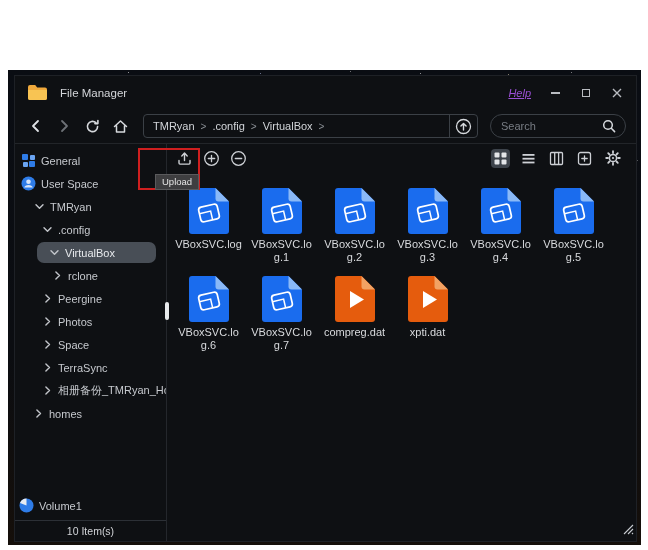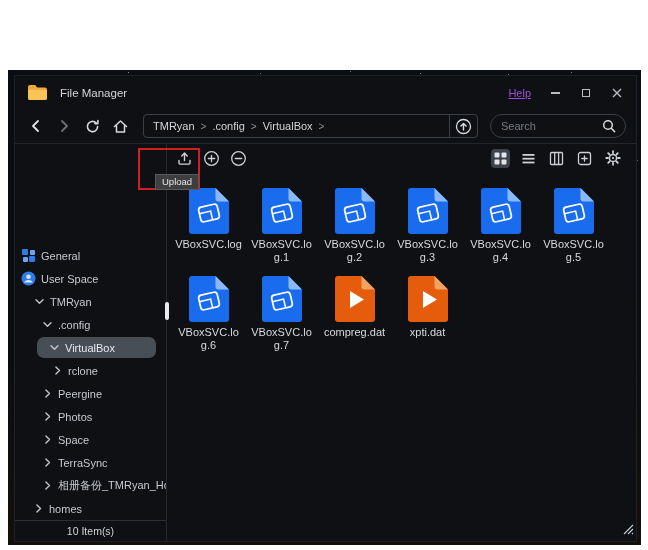--- a/index.html
+++ b/index.html
@@ -18,21 +18,21 @@
       629px 90px 0 rgba(255,255,255,.3), 15px 260px 0 rgba(240,190,120,.35); }
 
   
   .window { position:absolute; left:6px; top:5px; right:4px; bottom:3px;
     background:#0e1013; border:1px solid #1e2126; display:flex; flex-direction:column; }
 
   
   .titlebar { height:33px; display:flex; align-items:center; padding:0 12px; flex:0 0 auto; }
   .titlebar .win-title { margin-left:12px; font-size:11.5px; color:#d4d6da; }
   .tb-right { margin-left:auto; display:flex; align-items:center; gap:17px; }
-  .help-link { font-size:11px; color:#9b4fd6; text-decoration:underline; cursor:pointer; }
+  .help-link { font-size:11px; color:#9b4fd6; text-decoration:underline; cursor:pointer;font-style:italic; }
   .winbtn { width:14px; height:14px; display:flex; align-items:center; justify-content:center; cursor:pointer; }
   .min-glyph { width:9px; height:2px; background:#b9bcc1; }
   .max-glyph { width:8px; height:8px; border:1.4px solid #b9bcc1; }
 
   
   .navbar { height:35px; display:flex; align-items:center; padding:0 10px; gap:6px;
     border-bottom:1px solid #222529; flex:0 0 auto; }
   .navbtn { width:22px; height:22px; display:flex; align-items:center; justify-content:center; cursor:pointer; }
   .crumbbox { flex:1; height:24px; border:1px solid #3b4046; border-radius:4px; margin:0 6px 0 6px;
     display:flex; align-items:center; overflow:hidden; }
@@ -41,21 +41,21 @@
   .upbtn { width:28px; height:100%; border-left:1px solid #3b4046; display:flex; align-items:center; justify-content:center; cursor:pointer; }
   .searchbox { width:136px; height:24px; border:1px solid #3b4046; border-radius:13px;
     display:flex; align-items:center; padding:0 8px 0 10px; }
   .searchbox input { flex:1; min-width:0; background:transparent; border:none; outline:none;
     font-size:11px; color:#d2d5d9; font-family:"Liberation Sans", sans-serif; }
   .searchbox input::placeholder { color:#787d84; }
 
   
   .wbody { flex:1; display:flex; min-height:0; }
   .sidebar { width:152px; flex:0 0 auto; display:flex; flex-direction:column; border-right:1px solid #24272c; position:relative; }
-  .tree { flex:1; display:flex; flex-direction:column; padding-top:5px; overflow:hidden;justify-content:flex-end; }
+  .tree { flex:1; display:flex; flex-direction:column; padding-top:5px; overflow:hidden; }
   .tree-row { height:23px; flex:0 0 auto; display:flex; align-items:center; padding:0 10px 0 6px; cursor:pointer; }
   .row-inner { display:flex; align-items:center; flex:1; height:21px; border-radius:7px; }
   .row-inner.selected { background:#484e56; }
   .tree-label { font-size:11px; color:#c6c9ce; margin-left:5px; white-space:nowrap; overflow:hidden; }
   .row-inner.selected .tree-label { color:#e8eaed; }
   .chev { flex:0 0 auto; display:flex; }
   .secicon { flex:0 0 auto; display:flex; }
   .tree-row.volume { margin-top:auto; margin-bottom:3px; padding-left:4px; }
   .splitter-handle { position:absolute; right:-3px; top:158px; width:4px; height:18px;
     background:#e8eaec; border-radius:2px; z-index:5; cursor:col-resize; }
@@ -279,20 +279,31 @@
                 </div>
               </div>
               <div class="tree-row">
                 <div class="row-inner" style="padding-left: 12px;">
                   <span class="chev">
                     <svg width="11" height="11" viewBox="0 0 11 11">
                       <path d="M3.9 2 L7.5 5.5 L3.9 9" stroke="#c2c5ca" stroke-width="1.4" fill="none" stroke-linecap="round" stroke-linejoin="round"></path>
                     </svg>
                   </span>
                   <span class="tree-label">homes</span>
+                </div>
+              </div>
+              <div class="tree-row volume">
+                <div class="row-inner" style="padding-left: 0px;">
+                  <span class="secicon">
+                    <svg width="15" height="15" viewBox="0 0 15 15">
+                      <circle cx="7.5" cy="7.5" r="7" fill="#2e7ce8"></circle>
+                      <path d="M7.5 7.5 L7.5 0.5 A7 7 0 0 0 1 5.1 Z" fill="#e8ecf2"></path>
+                    </svg>
+                  </span>
+                  <span class="tree-label">Volume1</span>
                 </div>
               </div>
             </div>
           <div class="splitter-handle"></div>
           <div class="statusbar">
             <span>10 Item(s)</span>
           </div>
         </div>
 
         <div class="main">

